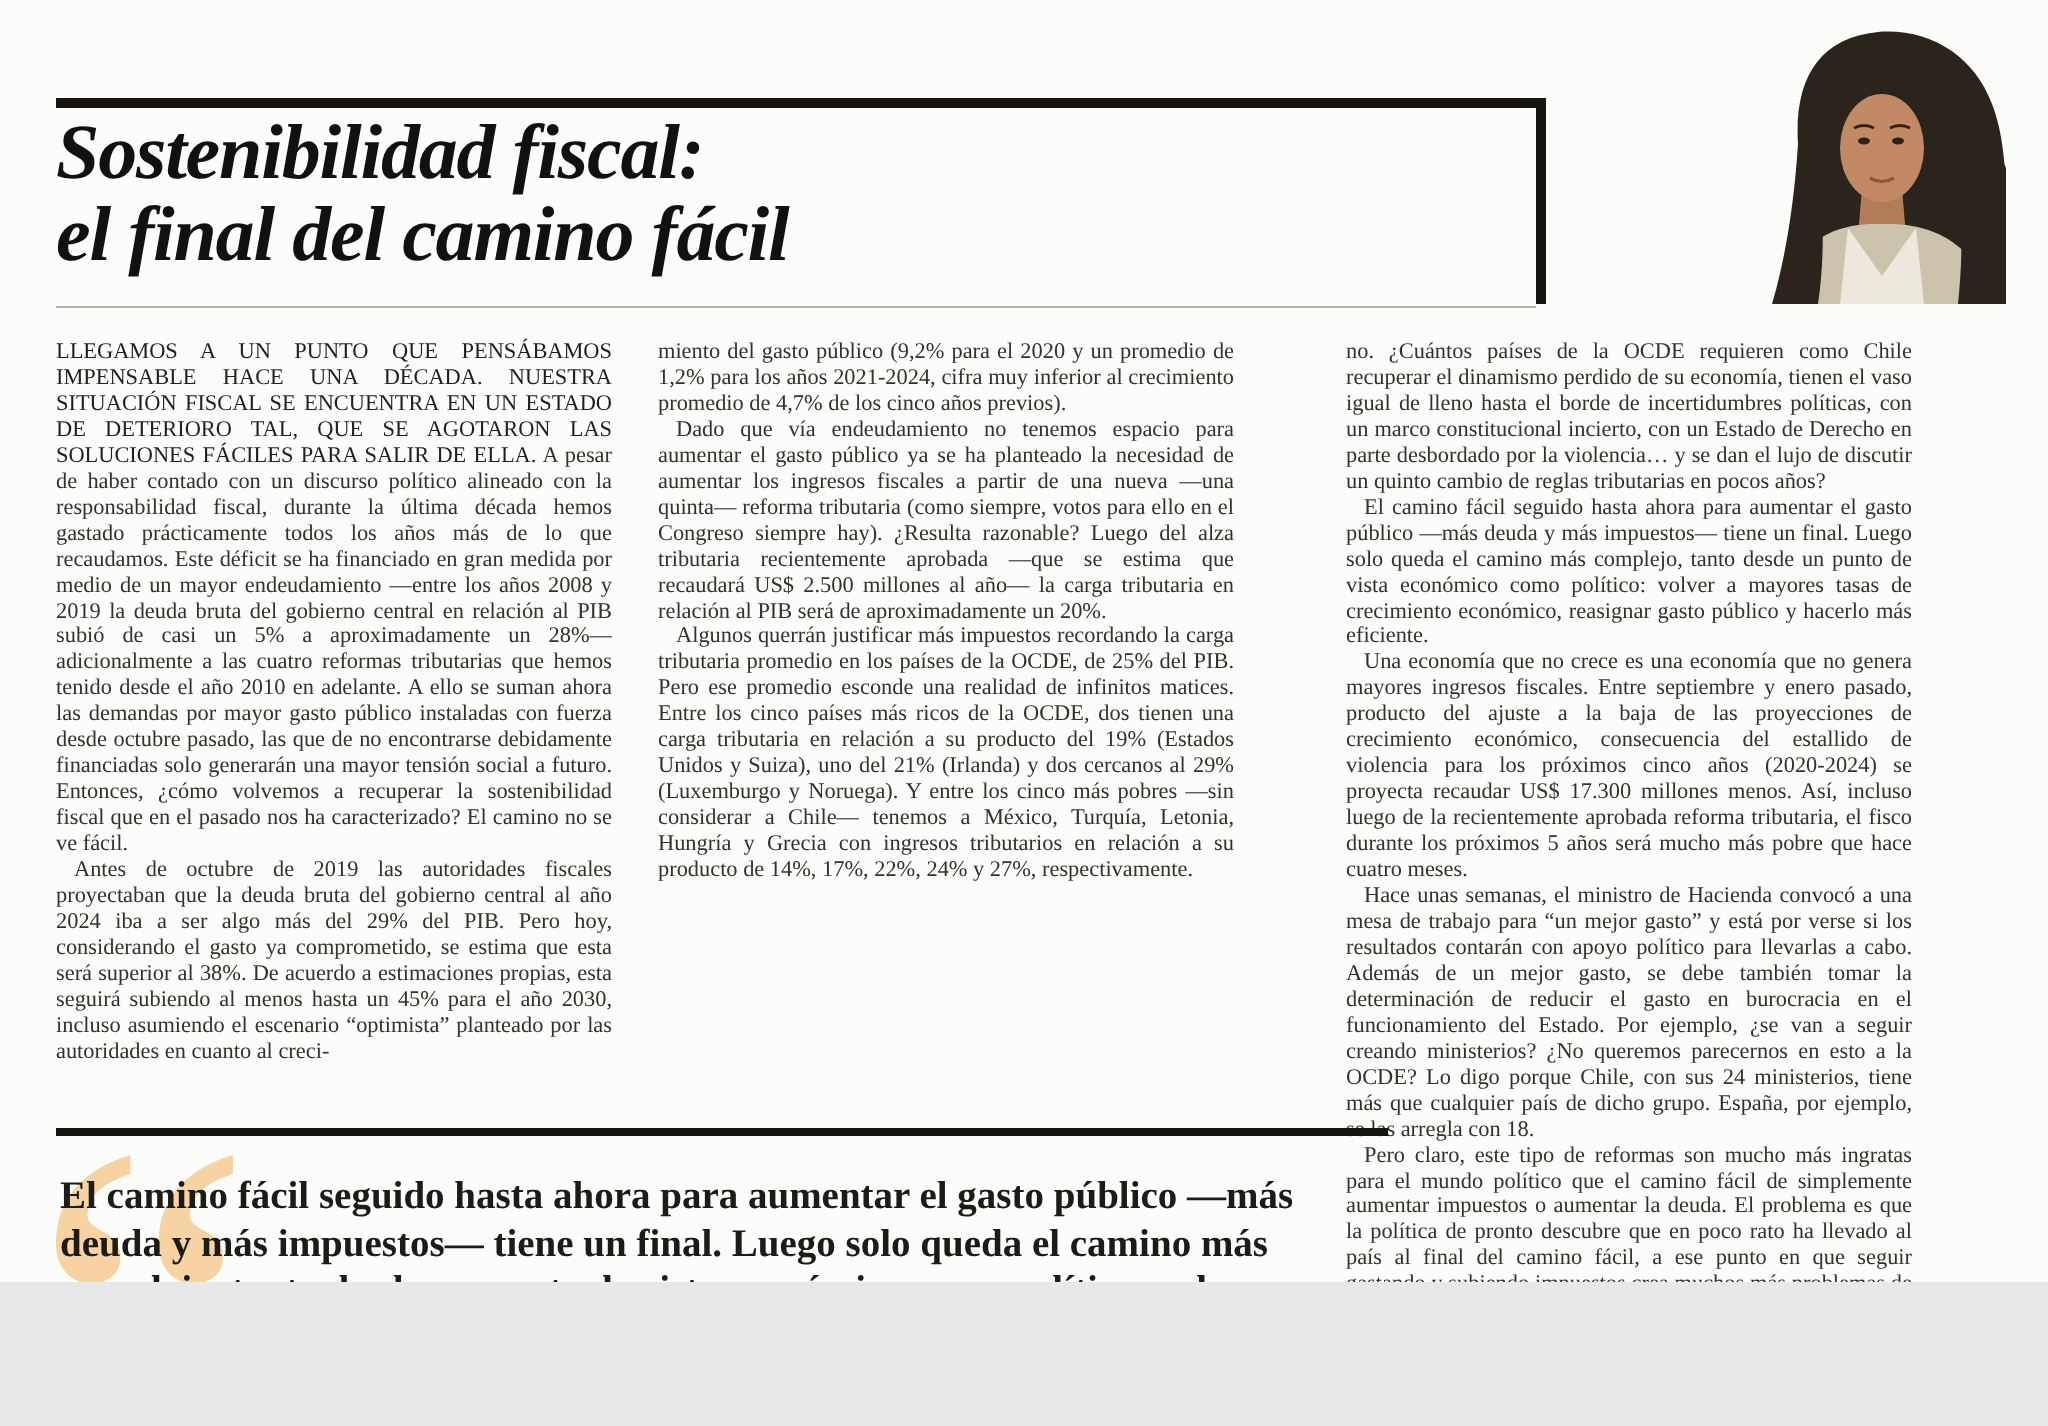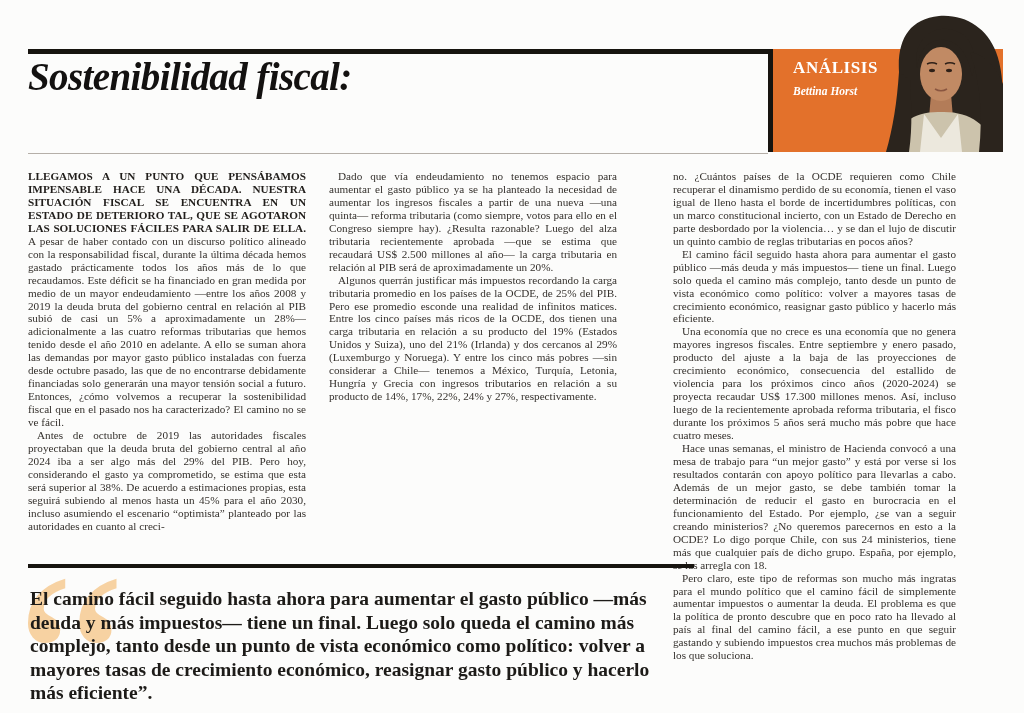--- a/index.html
+++ b/index.html
@@ -1,61 +1,58 @@
 <!DOCTYPE html>
 <html lang="es"><head>
 <meta charset="utf-8">
 <style>
   html,body{margin:0;padding:0;background:#e8e8e8;}
   .page{
-    position:relative;width:1024px;height:713px;background:#fcfcfb;
+    position:relative;width:1024px;height:641px;background:#fcfcfb;
     font-family:"Liberation Serif", serif;overflow:hidden;margin:0 auto;
     color:#34302c;
   }
   
   .top-rule{position:absolute;left:28px;top:49px;width:745px;height:5px;background:#17140f;}
   .headline{position:absolute;left:28px;top:56px;margin:0;font-size:39px;line-height:41px;
     font-weight:700;font-style:italic;color:#131110;letter-spacing:-0.6px;}
   .headline span{display:block;}
   .badge-bar{position:absolute;left:768px;top:49px;width:5px;height:103px;background:#17140f;}
   .badge{position:absolute;left:773px;top:49px;width:230px;height:103px;background:#e3712b;}
   .badge-label{position:absolute;left:20px;top:9px;font-size:17px;font-weight:700;color:#ffffff;letter-spacing:0.6px;}
   .badge-author{position:absolute;left:20px;top:36px;font-size:11.5px;font-weight:700;font-style:italic;color:#fff;}
   .photo{position:absolute;left:853px;top:14px;width:150px;height:138px;}
   .thin-rule{position:absolute;left:28px;top:153px;width:740px;height:1px;background:#b5afa8;}
   
   .col{position:absolute;top:170px;font-size:11.2px;line-height:12.95px;text-align:justify;color:#34302c;}
   .col p{margin:0;}
   .col p.indent{text-indent:9px;}
-  .col .lead{font-weight:700;color:#211e1b;}
+  .col .lead{font-weight:400;color:#211e1b;}
   .col1{left:28px;width:278px;}
   .col2{left:329px;width:288px;}
   .col3{left:673px;width:283px;}
   
   .pq-rule{position:absolute;left:28px;top:564px;width:666px;height:4px;background:#17140f;}
   .pq-mark{position:absolute;left:16px;top:536px;font-size:250px;line-height:1;
     color:#f7d2a2;z-index:0;font-family:"Liberation Serif",serif;}
   .pq-text{position:absolute;left:30px;top:587px;width:652px;font-size:19.5px;line-height:23.5px;
     font-weight:700;color:#1d1b18;z-index:1;}
 </style>
 </head>
 <body>
 
 <div class="page">
 
   <div class="top-rule"></div>
   <h1 class="headline">
       <span>Sostenibilidad fiscal:</span>
+      <span>el final del camino fácil</span>
     </h1>
 
   <div class="badge-bar"></div>
-  <div class="badge">
-    <div class="badge-label">ANÁLISIS</div>
-    <div class="badge-author">Bettina Horst</div>
-  </div>
   <svg class="photo" viewBox="0 0 150 138" aria-hidden="true">
 
     <path fill="#2b241d" d="M86,2 C56,5 44,26 46,58 C47,84 52,104 45,138 L150,138 L150,96 C150,88 151,58 143,38 C134,14 112,0 86,2 Z"></path>
 
     <path fill="#b37c58" d="M78,80 L98,80 L100,104 L76,104 Z"></path>
 
     <ellipse cx="88" cy="60" rx="21" ry="27" fill="#c18a64"></ellipse>
 
     <path fill="#2b241d" d="M64,54 C58,22 88,4 112,22 C122,32 124,50 119,62 C116,44 108,28 92,26 C76,24 66,36 64,54 Z"></path>
 
@@ -73,20 +70,21 @@
     <path fill="#2b241d" d="M117,38 C127,68 130,100 126,138 L150,138 L150,70 C143,52 130,40 117,38 Z"></path>
   </svg>
   <div class="thin-rule"></div>
 
   <div class="col col1">
     <p><strong class="lead">LLEGAMOS A UN PUNTO QUE PENSÁBAMOS IMPENSABLE HACE UNA DÉCADA. NUESTRA SITUACIÓN FISCAL SE ENCUENTRA EN UN ESTADO DE DETERIORO TAL, QUE SE AGOTARON LAS SOLUCIONES FÁCILES PARA SALIR DE ELLA.</strong><span> A pesar de haber contado con un discurso político alineado con la responsabilidad fiscal, durante la última década hemos gastado prácticamente todos los años más de lo que recaudamos. Este déficit se ha financiado en gran medida por medio de un mayor endeudamiento —entre los años 2008 y 2019 la deuda bruta del gobierno central en relación al PIB subió de casi un 5% a aproximadamente un 28%— adicionalmente a las cuatro reformas tributarias que hemos tenido desde el año 2010 en adelante. A ello se suman ahora las demandas por mayor gasto público instaladas con fuerza desde octubre pasado, las que de no encontrarse debidamente financiadas solo generarán una mayor tensión social a futuro. Entonces, ¿cómo volvemos a recuperar la sostenibilidad fiscal que en el pasado nos ha caracterizado? El camino no se ve fácil.</span></p>
     <p class="indent">Antes de octubre de 2019 las autoridades fiscales proyectaban que la deuda bruta del gobierno central al año 2024 iba a ser algo más del 29% del PIB. Pero hoy, considerando el gasto ya comprometido, se estima que esta será superior al 38%. De acuerdo a estimaciones propias, esta seguirá subiendo al menos hasta un 45% para el año 2030, incluso asumiendo el escenario “optimista” planteado por las autoridades en cuanto al creci-</p>
   </div>
 
   <div class="col col2">
+    <p>miento del gasto público (9,2% para el 2020 y un promedio de 1,2% para los años 2021-2024, cifra muy inferior al crecimiento promedio de 4,7% de los cinco años previos).</p>
     <p class="indent">Dado que vía endeudamiento no tenemos espacio para aumentar el gasto público ya se ha planteado la necesidad de aumentar los ingresos fiscales a partir de una nueva —una quinta— reforma tributaria (como siempre, votos para ello en el Congreso siempre hay). ¿Resulta razonable? Luego del alza tributaria recientemente aprobada —que se estima que recaudará US$ 2.500 millones al año— la carga tributaria en relación al PIB será de aproximadamente un 20%.</p>
     <p class="indent">Algunos querrán justificar más impuestos recordando la carga tributaria promedio en los países de la OCDE, de 25% del PIB. Pero ese promedio esconde una realidad de infinitos matices. Entre los cinco países más ricos de la OCDE, dos tienen una carga tributaria en relación a su producto del 19% (Estados Unidos y Suiza), uno del 21% (Irlanda) y dos cercanos al 29% (Luxemburgo y Noruega). Y entre los cinco más pobres —sin considerar a Chile— tenemos a México, Turquía, Letonia, Hungría y Grecia con ingresos tributarios en relación a su producto de 14%, 17%, 22%, 24% y 27%, respectivamente.</p>
   </div>
 
   <div class="col col3">
     <p>no. ¿Cuántos países de la OCDE requieren como Chile recuperar el dinamismo perdido de su economía, tienen el vaso igual de lleno hasta el borde de incertidumbres políticas, con un marco constitucional incierto, con un Estado de Derecho en parte desbordado por la violencia… y se dan el lujo de discutir un quinto cambio de reglas tributarias en pocos años?</p>
     <p class="indent">El camino fácil seguido hasta ahora para aumentar el gasto público —más deuda y más impuestos— tiene un final. Luego solo queda el camino más complejo, tanto desde un punto de vista económico como político: volver a mayores tasas de crecimiento económico, reasignar gasto público y hacerlo más eficiente.</p>
     <p class="indent">Una economía que no crece es una economía que no genera mayores ingresos fiscales. Entre septiembre y enero pasado, producto del ajuste a la baja de las proyecciones de crecimiento económico, consecuencia del estallido de violencia para los próximos cinco años (2020-2024) se proyecta recaudar US$ 17.300 millones menos. Así, incluso luego de la recientemente aprobada reforma tributaria, el fisco durante los próximos 5 años será mucho más pobre que hace cuatro meses.</p>
     <p class="indent">Hace unas semanas, el ministro de Hacienda convocó a una mesa de trabajo para “un mejor gasto” y está por verse si los resultados contarán con apoyo político para llevarlas a cabo. Además de un mejor gasto, se debe también tomar la determinación de reducir el gasto en burocracia en el funcionamiento del Estado. Por ejemplo, ¿se van a seguir creando ministerios? ¿No queremos parecernos en esto a la OCDE? Lo digo porque Chile, con sus 24 ministerios, tiene más que cualquier país de dicho grupo. España, por ejemplo, se las arregla con 18.</p>
     <p class="indent">Pero claro, este tipo de reformas son mucho más ingratas para el mundo político que el camino fácil de simplemente aumentar impuestos o aumentar la deuda. El problema es que la política de pronto descubre que en poco rato ha llevado al país al final del camino fácil, a ese punto en que seguir gastando y subiendo impuestos crea muchos más problemas de los que soluciona.</p>

